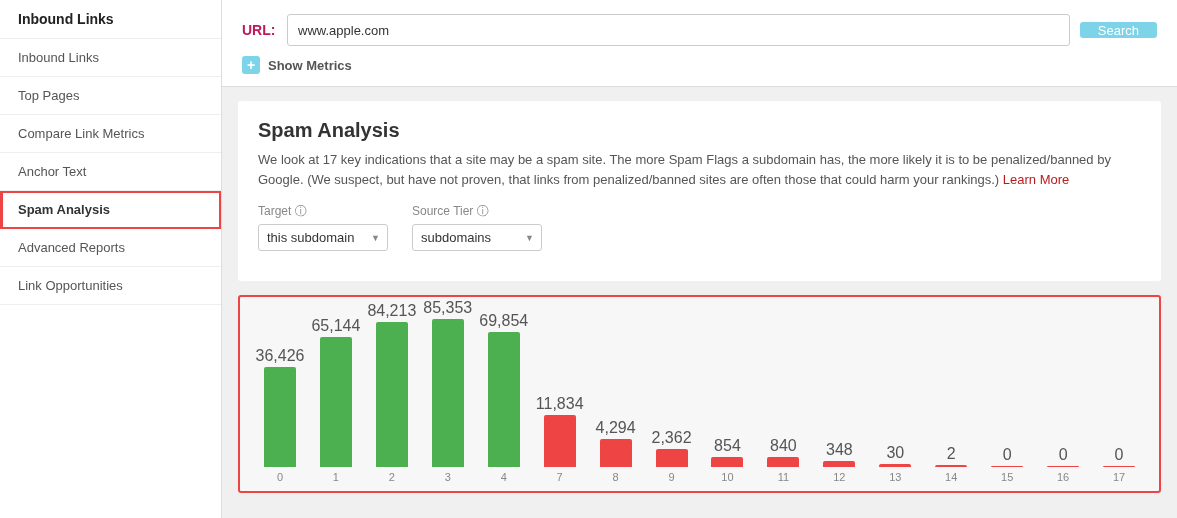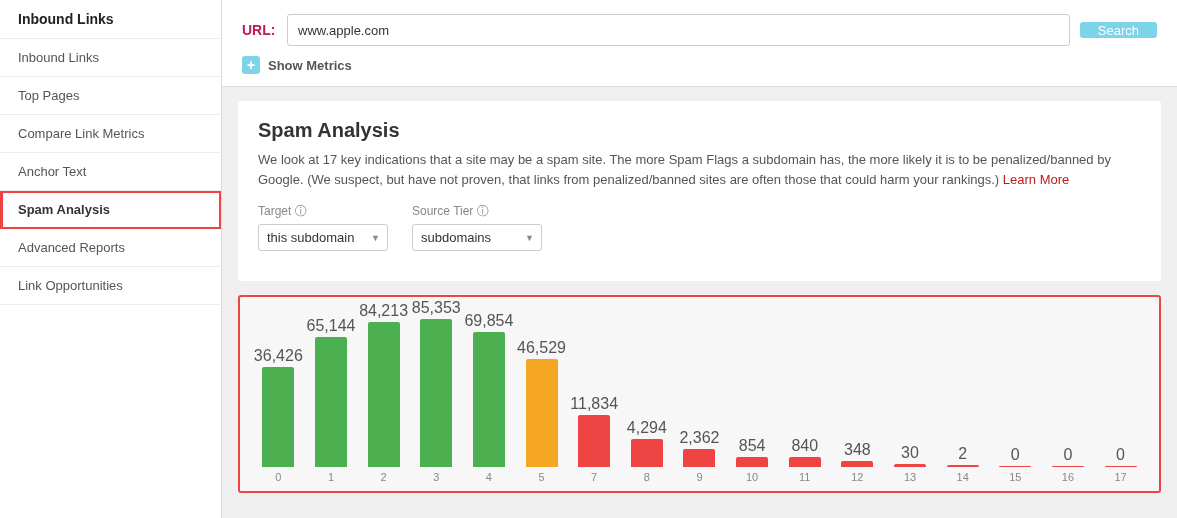--- a/index.html
+++ b/index.html
@@ -291,25 +291,20 @@
           <div class="bar-value">85,353</div>
           <div class="bar green" style="height: 148px;"></div>
           <div class="bar-label">3</div>
         </div>
         <div class="bar-group">
           <div class="bar-value">69,854</div>
           <div class="bar green" style="height: 135px;"></div>
           <div class="bar-label">4</div>
         </div>
         <div class="bar-group">
-          <div class="bar-value">46,529</div>
-          <div class="bar orange" style="height: 108px;"></div>
-          <div class="bar-label">5</div>
-        </div>
-        <div class="bar-group">
           <div class="bar-value">11,834</div>
           <div class="bar red" style="height: 52px;"></div>
           <div class="bar-label">7</div>
         </div>
         <div class="bar-group">
           <div class="bar-value">4,294</div>
           <div class="bar red" style="height: 28px;"></div>
           <div class="bar-label">8</div>
         </div>
         <div class="bar-group">

